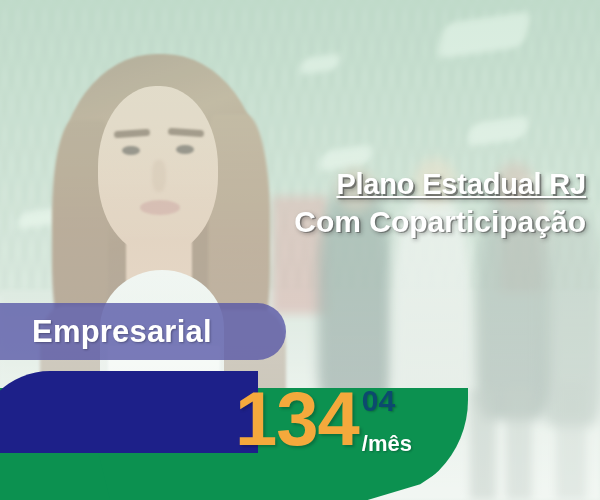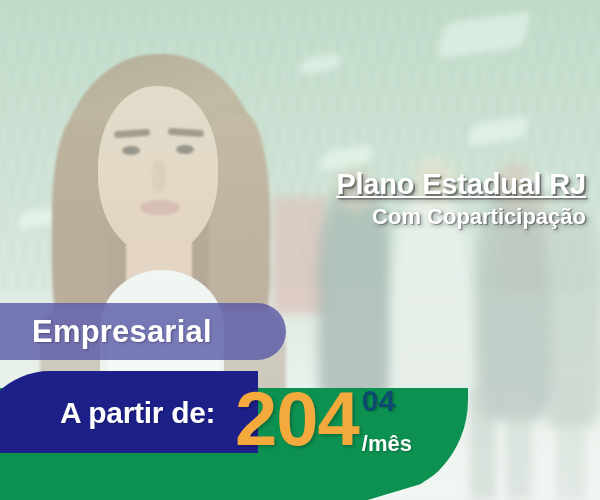--- a/index.html
+++ b/index.html
@@ -171,21 +171,21 @@
   }
   .h-line2 {
     font-size:31px; font-weight:bold; color:#1b2a8f;
     line-height:1.2;
     margin-top:2px;
     text-shadow:
       1.4px 1.4px 0 rgba(255,255,255,.55),
       2px 2px 3px rgba(255,255,255,.45);
   }
   .h-line3 {
-    font-size:22px; font-weight:bold; color:#ffffff;
+    font-size:30px; font-weight:bold; color:#ffffff;
     line-height:1.2;
     margin-top:4px;
     text-shadow:
       1.4px 1.4px 0 rgba(70,70,70,.50),
       2.2px 2.2px 4px rgba(40,40,40,.38);
   }
 
   
   .badge {
     position:absolute;
@@ -329,24 +329,23 @@
   </div>
 
   <div class="badge">
     <span class="badge-label">Empresarial</span>
   </div>
 
   <div class="green-band"></div>
   <div class="green-band-skew"></div>
 
   <div class="blue-shape"></div>
-  <div class="blue-label">A partir de:</div>
 
   <div class="price-wrap">
-    <span class="price-main">204</span>
+    <span class="price-main">134</span>
     <span class="price-right">
       <span class="price-cents">04</span>
       <span class="price-period">/mês</span>
     </span>
   </div>
 
 
 </div>
 
 </body></html>

